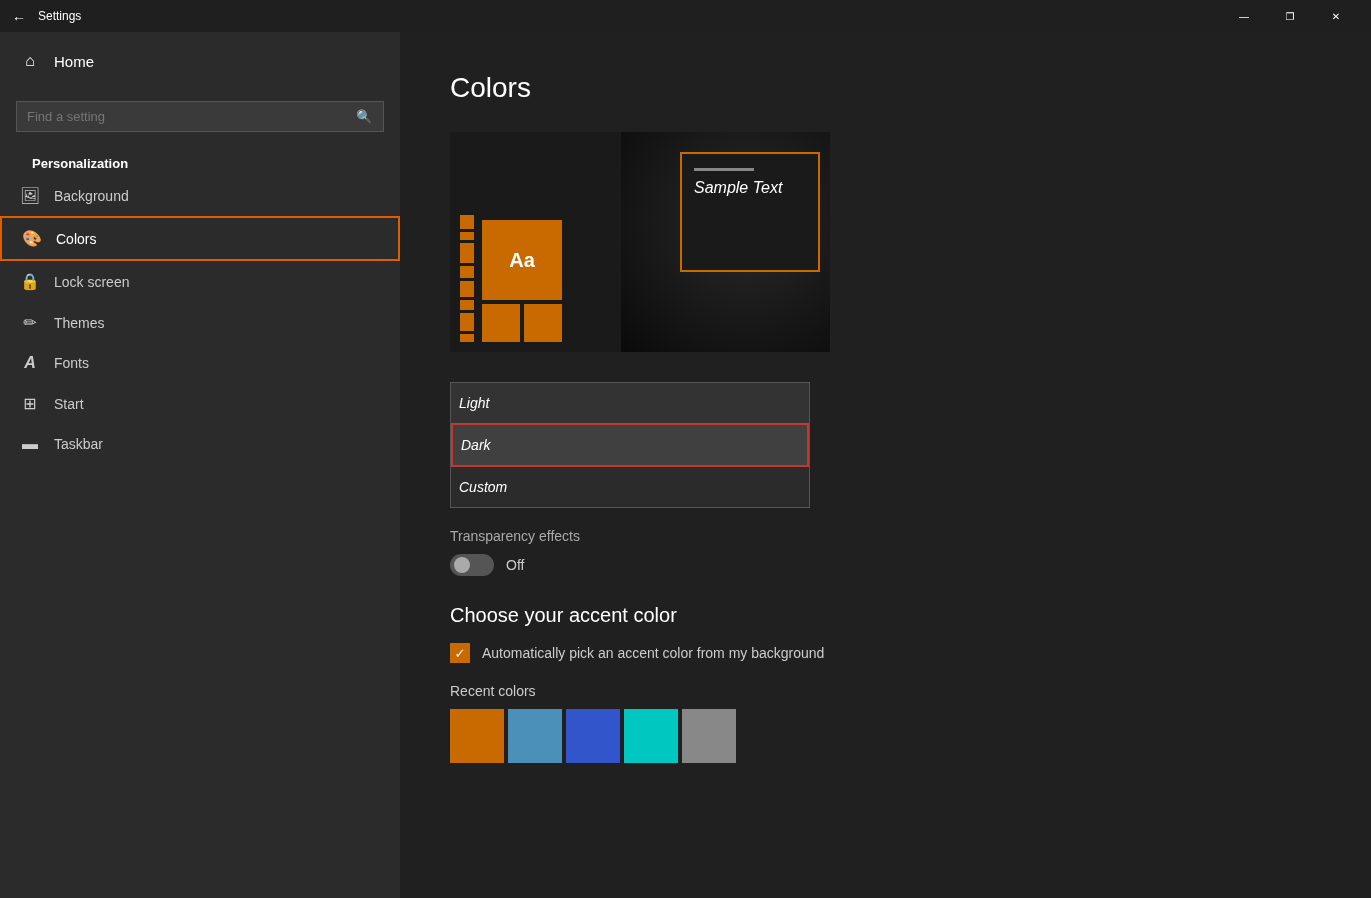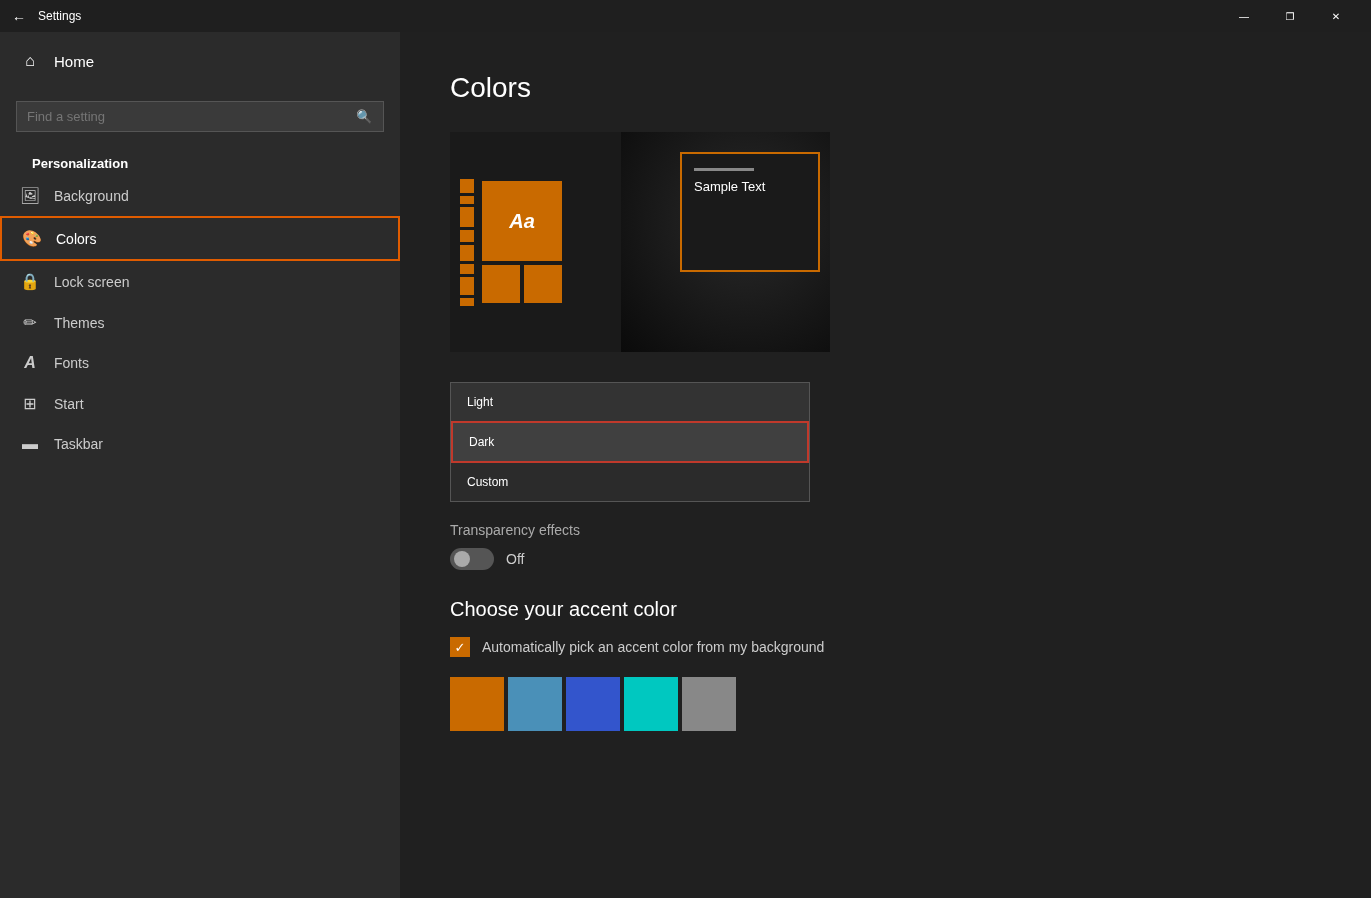--- a/index.html
+++ b/index.html
@@ -175,37 +175,37 @@
       background: #1a1a1a;
       border: 2px solid #c96a00;
     }
     .preview-sample-line {
       width: 60px;
       height: 3px;
       background: #888;
       margin: 14px 12px 8px;
     }
     .preview-sample-text {
-      font-size: 13px;
+      font-size: 16px;
       color: #ffffff;
       padding: 0 12px;
+      font-style: italic;
     }
 
     
     .preview-tiles {
       position: absolute;
       left: 0;
       top: 0;
       width: 210px;
       height: 100%;
       display: flex;
       gap: 4px;
       padding: 10px;
-      align-items: center;
-      font-style: italic;
+      align-items: flex-end;
     }
     .tile-aa {
       width: 80px;
       height: 80px;
       background: #c96a00;
       display: flex;
       align-items: center;
       justify-content: center;
       font-size: 20px;
       font-weight: bold;
@@ -226,24 +226,25 @@
       margin-bottom: 20px;
       position: relative;
       width: 360px;
     }
     .dropdown-container {
       border: 1px solid #555;
       background: #2b2b2b;
       width: 360px;
     }
     .dropdown-option {
-      padding: 12px 16px;
-      font-size: 12px;
-      color: #ffffff;
-      cursor: pointer;
+      padding: 12px 8px;
+      font-size: 14px;
+      color: #ffffff;
+      cursor: pointer;
+      font-style: italic;
     }
     .dropdown-option.selected {
       background: #404040;
       border: 2px solid #c0392b;
       color: #ffffff;
     }
     .dropdown-option.light { background: #333; }
 
     
     .transparency-section {
@@ -438,20 +439,21 @@
     </div>
 
     <div class="accent-section">
       <div class="accent-title">Choose your accent color</div>
       <div class="accent-checkbox-row">
         <div class="accent-checkbox">
           <span class="accent-checkbox-check">✓</span>
         </div>
         <span class="accent-checkbox-label">Automatically pick an accent color from my background</span>
       </div>
+      <div class="recent-colors-label">Recent colors</div>
       <div class="color-swatches">
         <div class="color-swatch" style="background:#c96a00;"></div>
         <div class="color-swatch" style="background:#4a90b8;"></div>
         <div class="color-swatch" style="background:#3355cc;"></div>
         <div class="color-swatch" style="background:#00c8c0;"></div>
         <div class="color-swatch" style="background:#888888;"></div>
       </div>
     </div>
   </div>
 </div>

